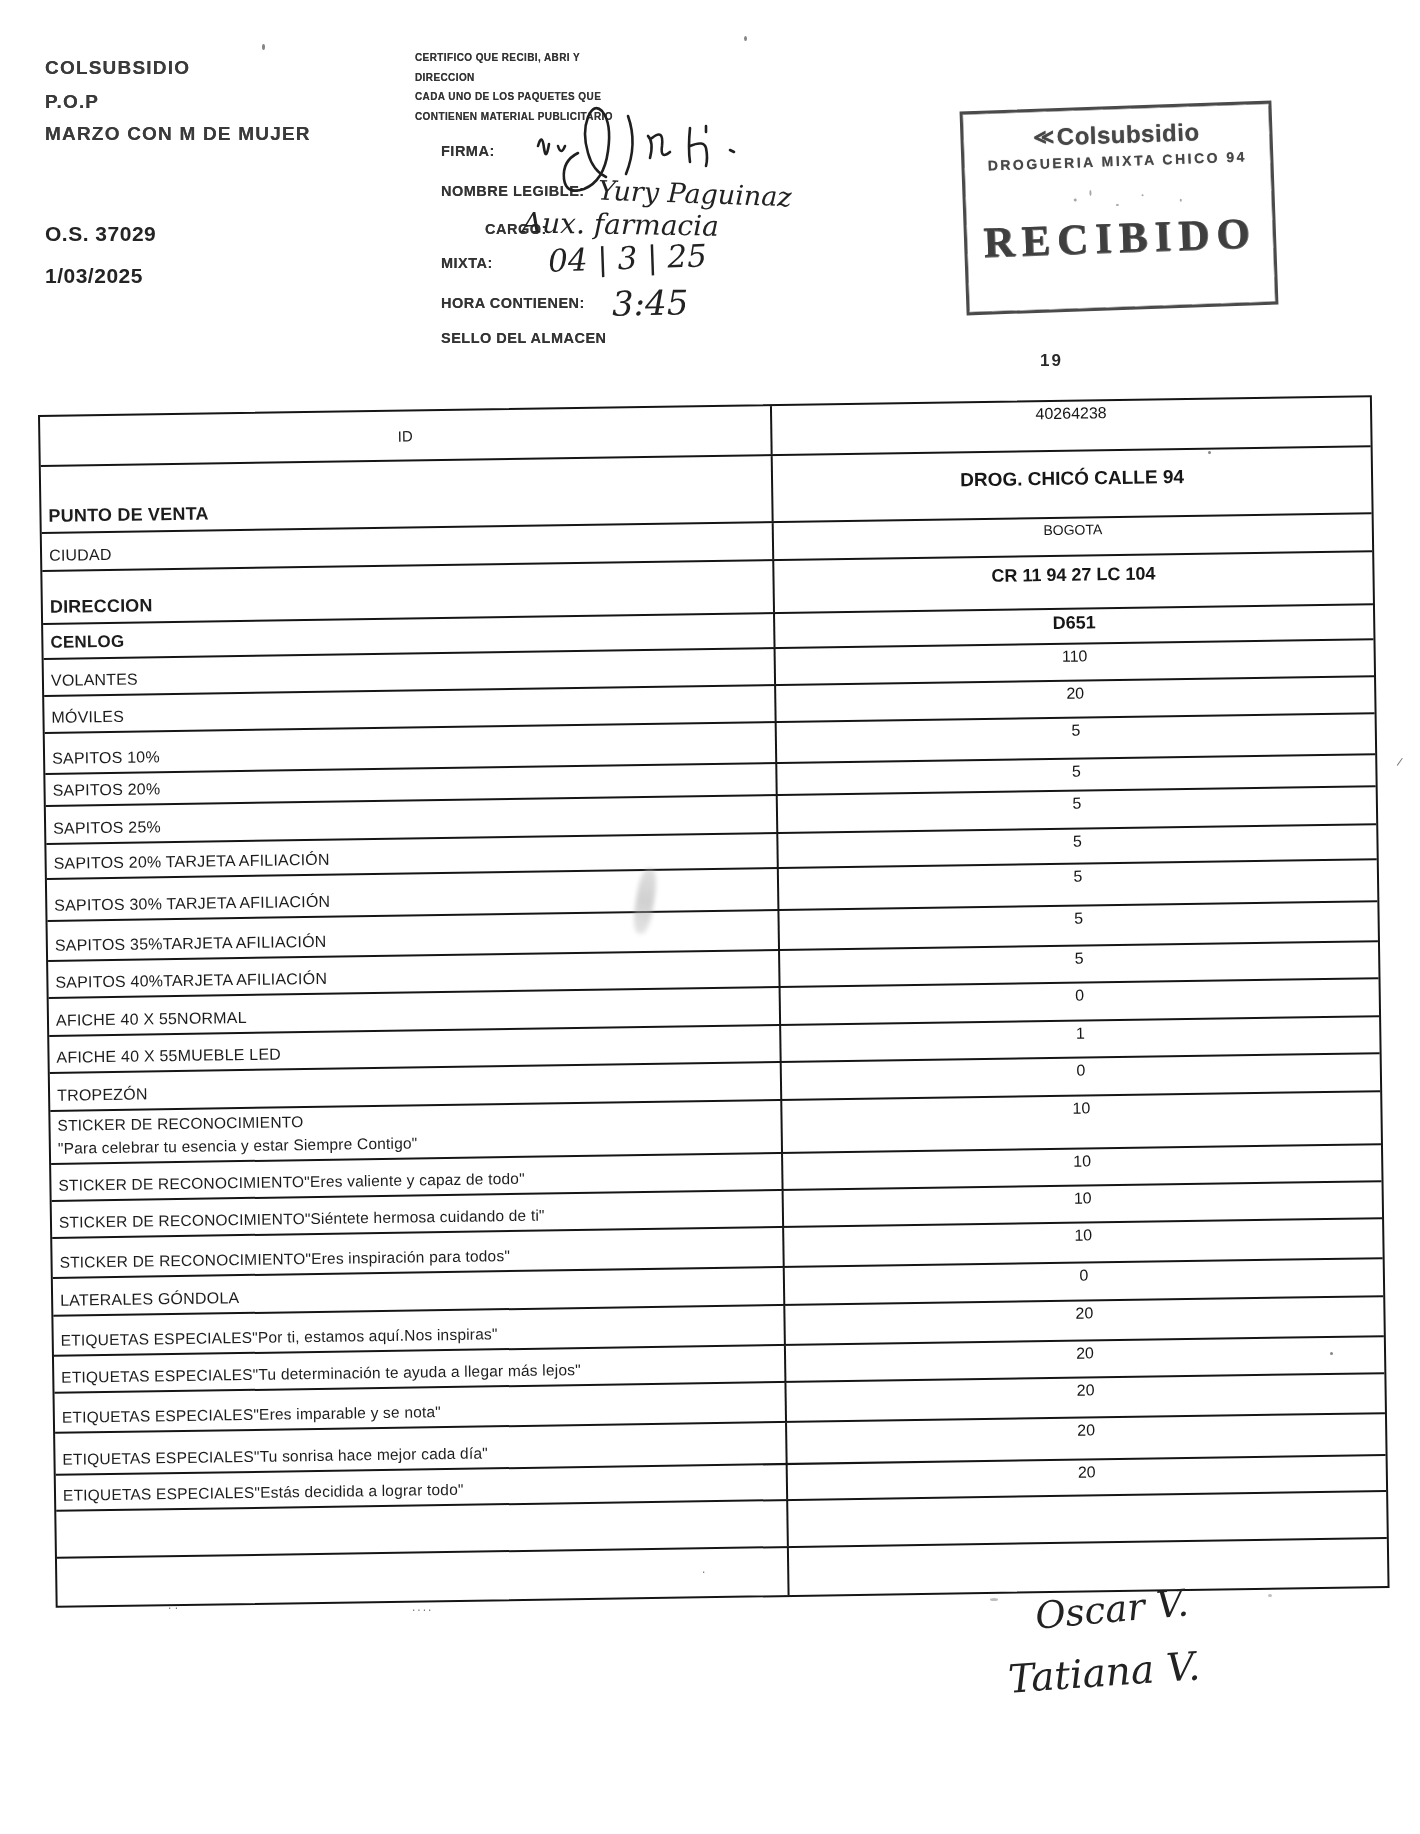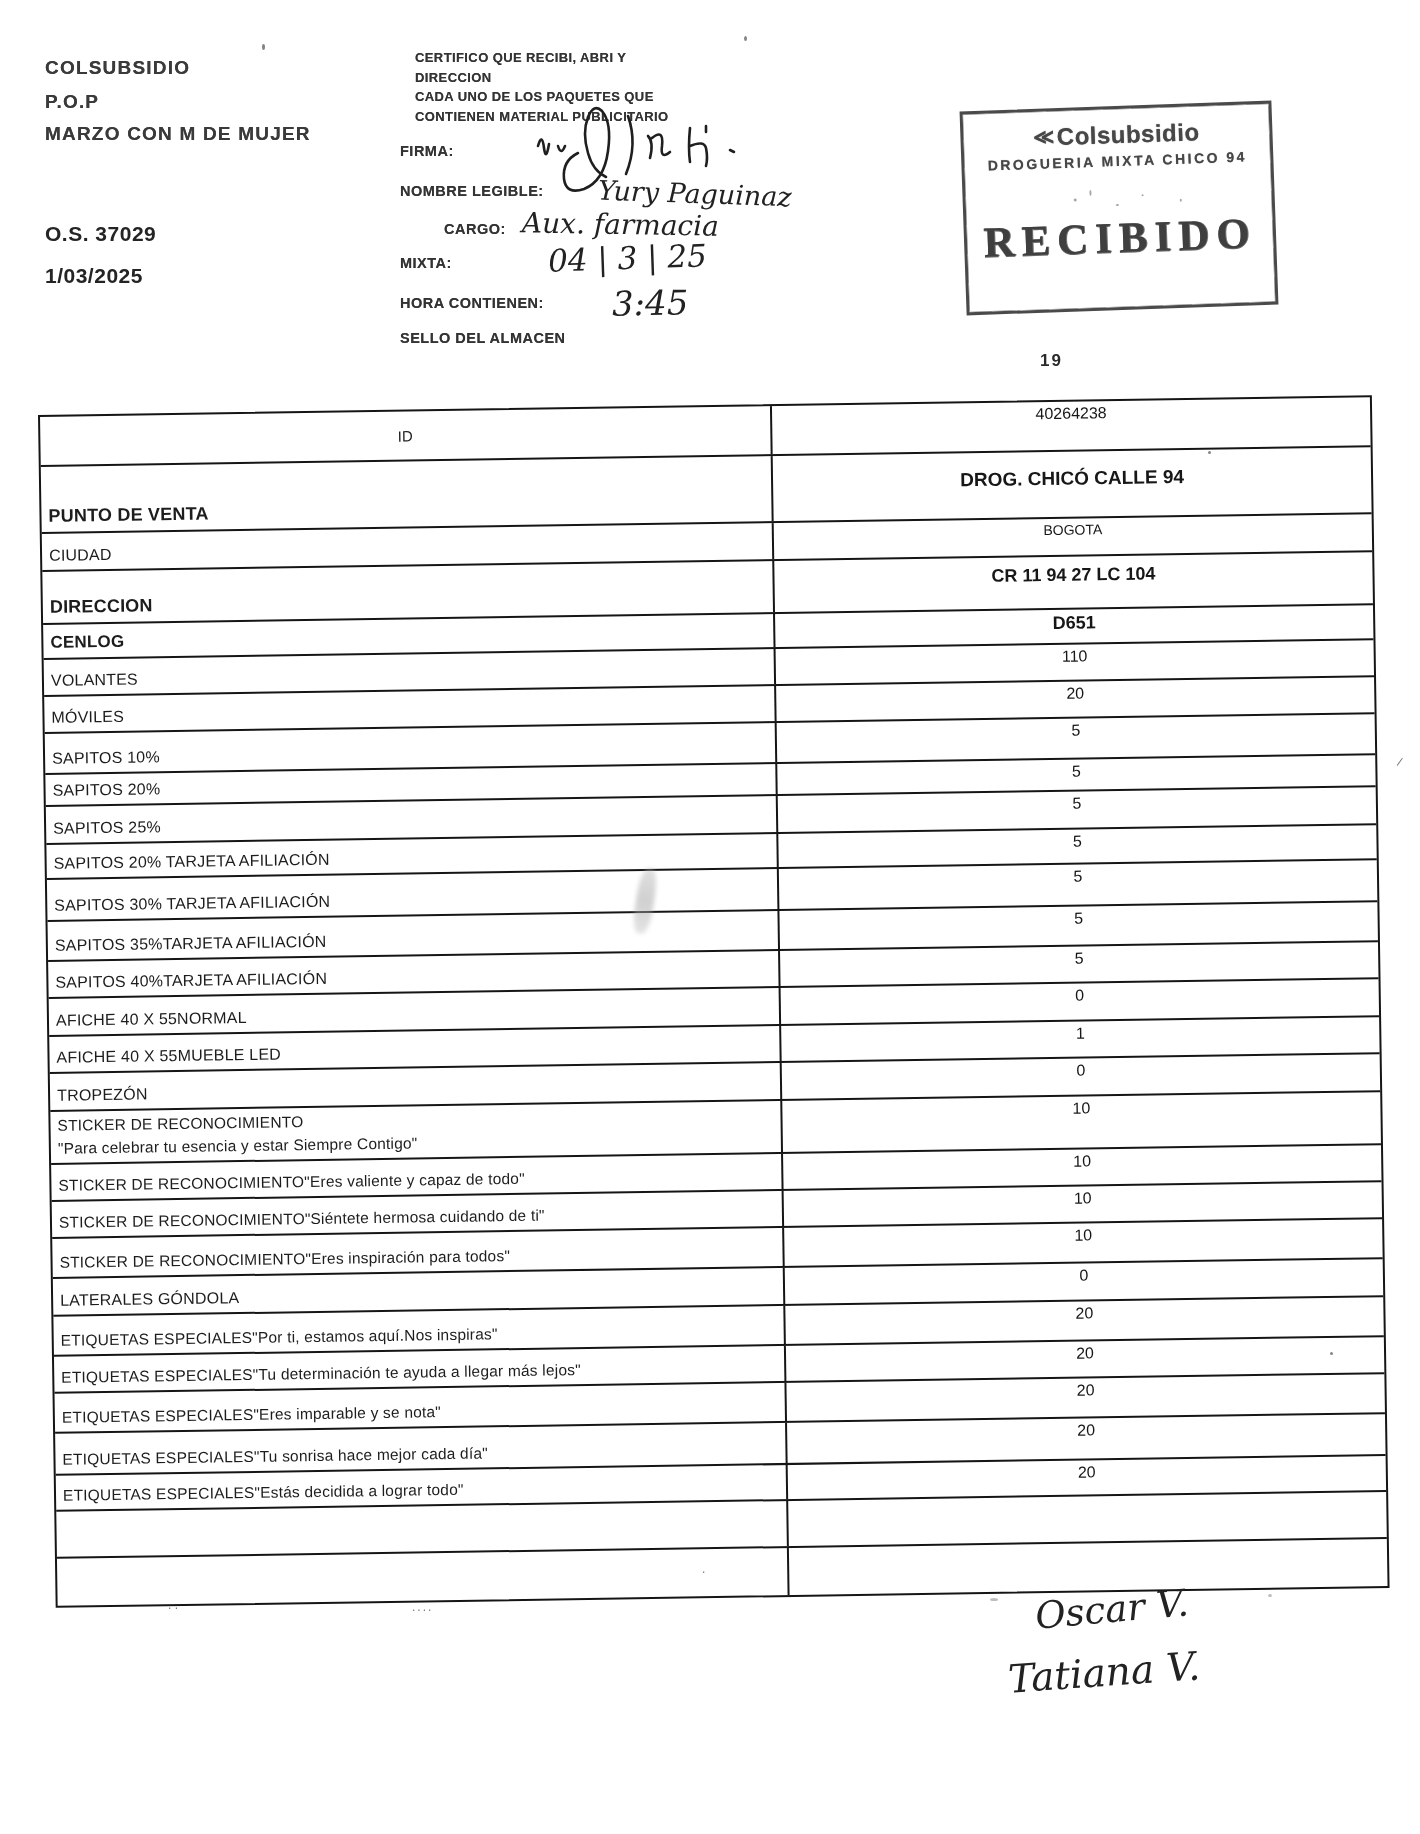--- a/index.html
+++ b/index.html
@@ -6,23 +6,23 @@
   body{
     width:1420px;height:1834px;position:relative;overflow:hidden;
     background:#ffffff;color:#1b1b1b;
     font-family:"Liberation Sans", sans-serif;
   }
   .abs{position:absolute;}
   
   .hl{left:45px;letter-spacing:1.2px;font-size:19px;font-weight:bold;color:#3a3a3a;text-shadow:0 0 .6px #555;}
   .hl-os{font-size:21px;color:#242424;letter-spacing:.5px;text-shadow:none;}
   
-  .certify{left:415px;top:48px;width:330px;font-size:13px;font-weight:bold;
+  .certify{left:415px;top:48px;width:330px;font-size:10px;font-weight:bold;
            line-height:19.5px;letter-spacing:.4px;color:#333;text-shadow:0 0 .5px #666;}
-  .fieldlab{left:400px;font-size:14.5px;font-weight:bold;color:#333;letter-spacing:.5px;text-shadow:0 0 .5px #666;}
+  .fieldlab{left:441px;font-size:14.5px;font-weight:bold;color:#333;letter-spacing:.5px;text-shadow:0 0 .5px #666;}
   
   .hand{font-family:"DejaVu Serif", serif;font-style:italic;color:#222;white-space:nowrap;}
   
   .stamp{left:963px;top:106px;width:306px;height:198px;border:3px solid #4a4a4a;
          transform:rotate(-2deg);text-align:center;color:#474747;box-shadow:0 0 0 .5px #888 inset;}
   .stamp .brand{margin-top:12px;font-size:24px;font-weight:bold;letter-spacing:.5px;text-shadow:0 0 1px #666;}
   .stamp .brand .chev{font-size:20px;vertical-align:2px;margin-right:2px;}
   .stamp .sub{margin-top:4px;font-size:14px;font-weight:bold;letter-spacing:2.5px;text-shadow:0 0 .8px #777;}
   .stamp .big{margin-top:44px;font-family:"Liberation Serif", serif;font-size:43px;font-weight:bold;
               letter-spacing:7px;color:#3f3f3f;text-shadow:1px 0 0 #777,0 1px 0 #666;}

